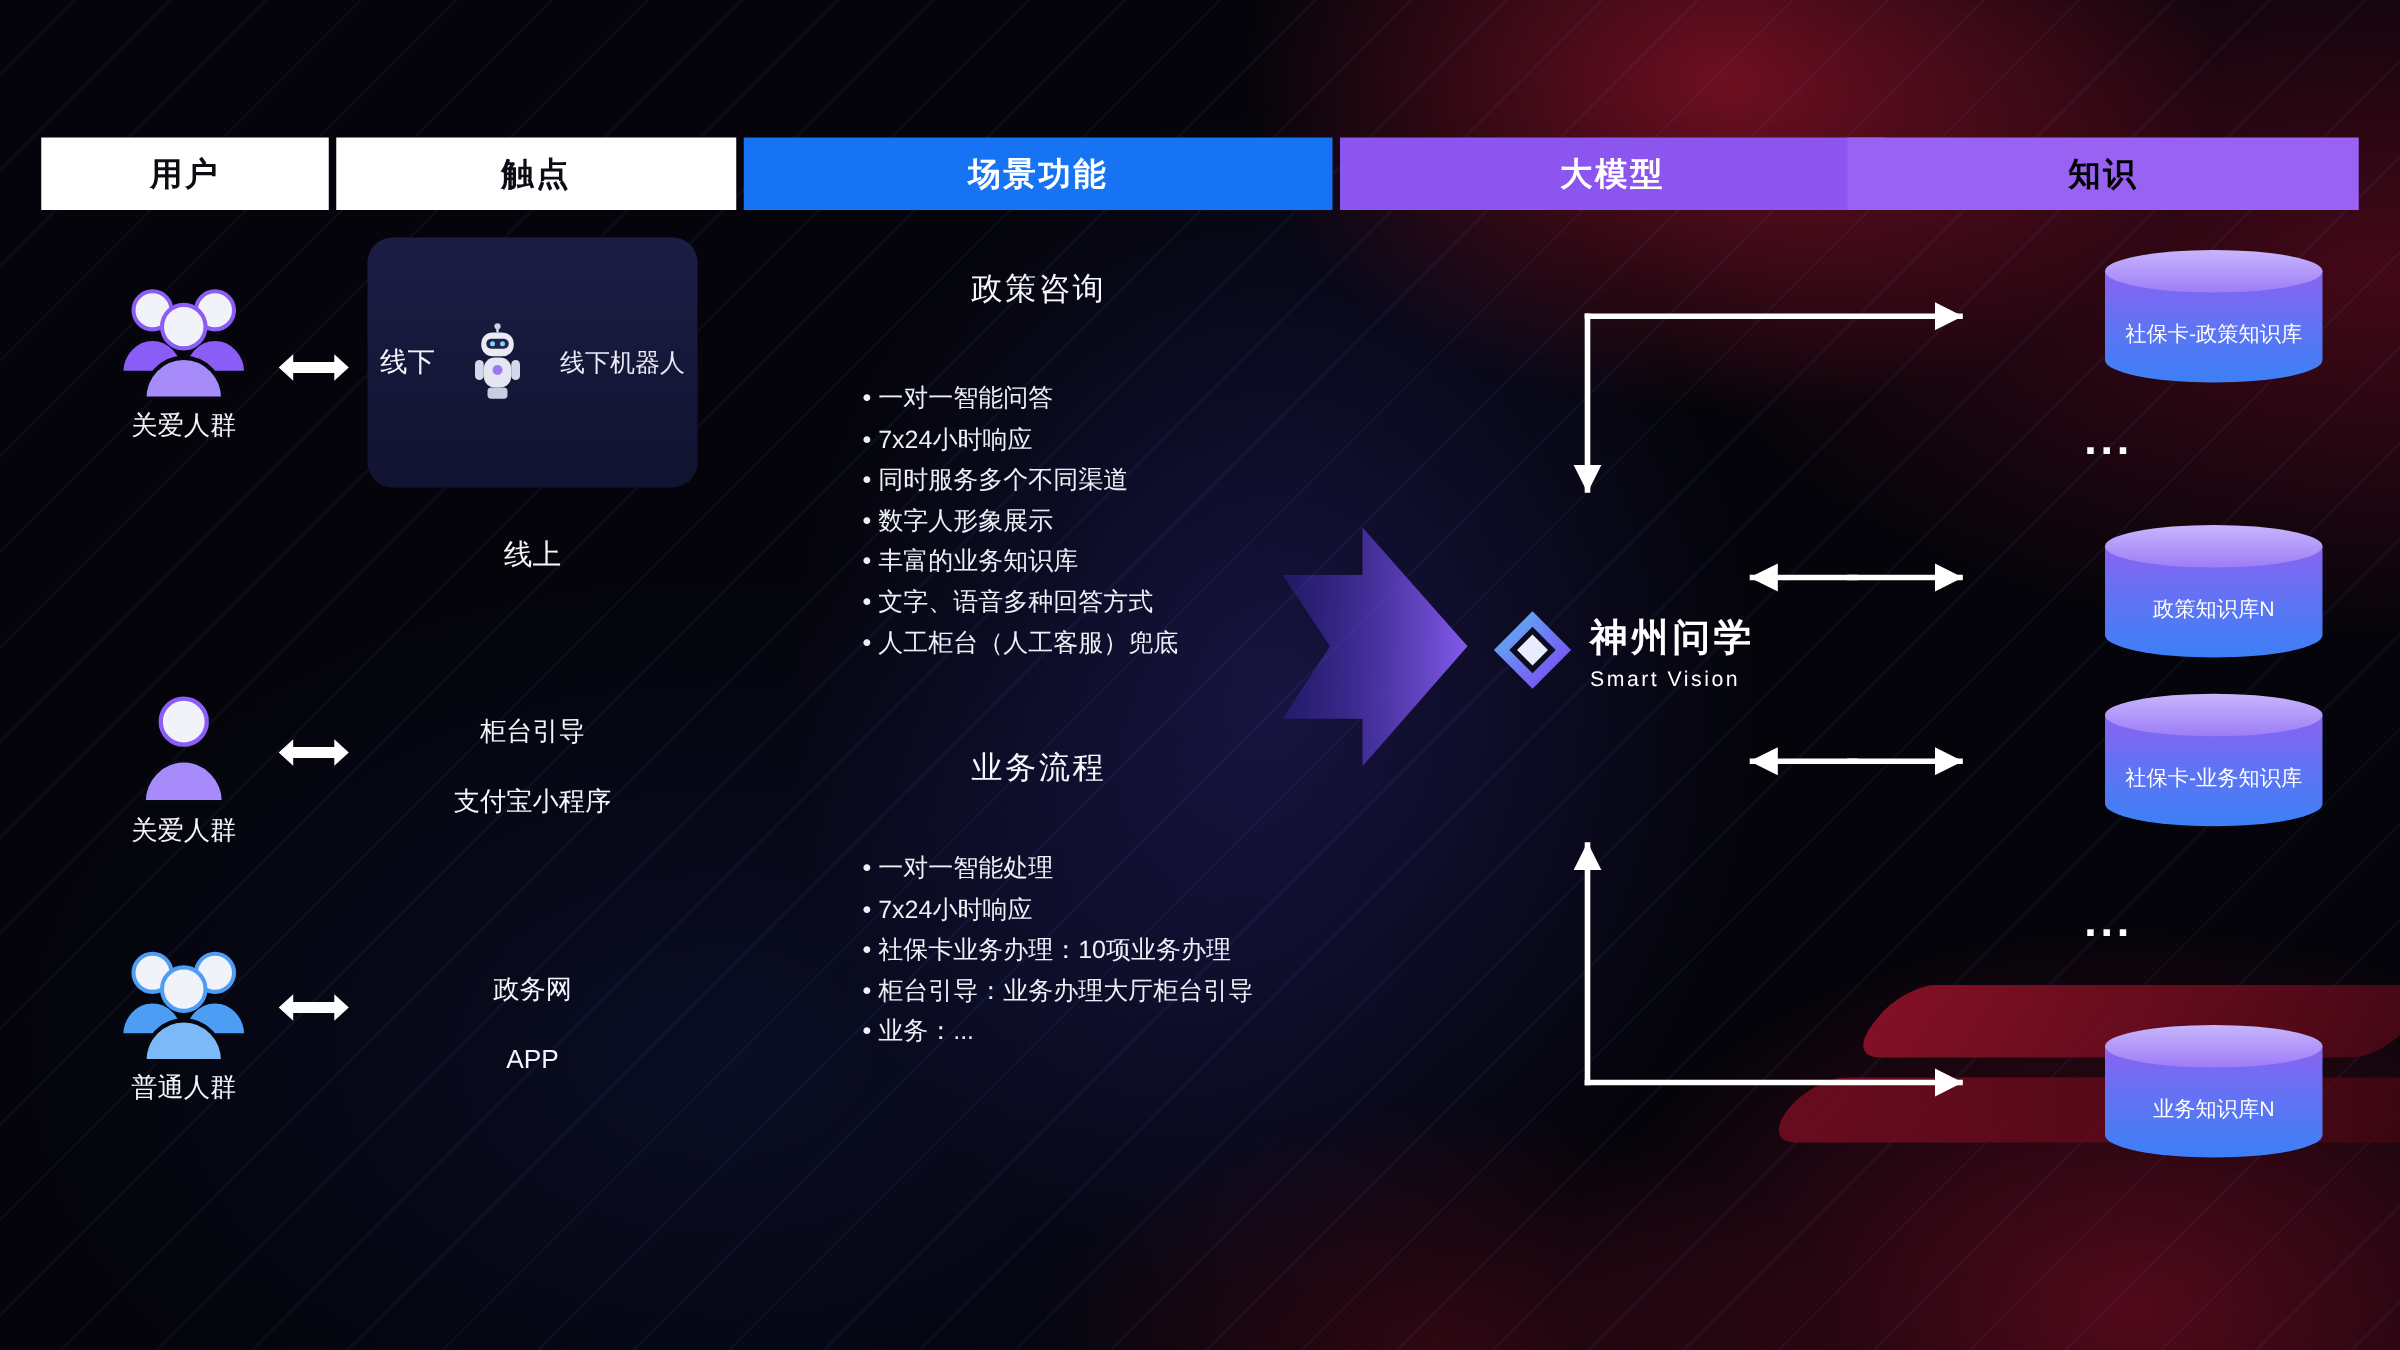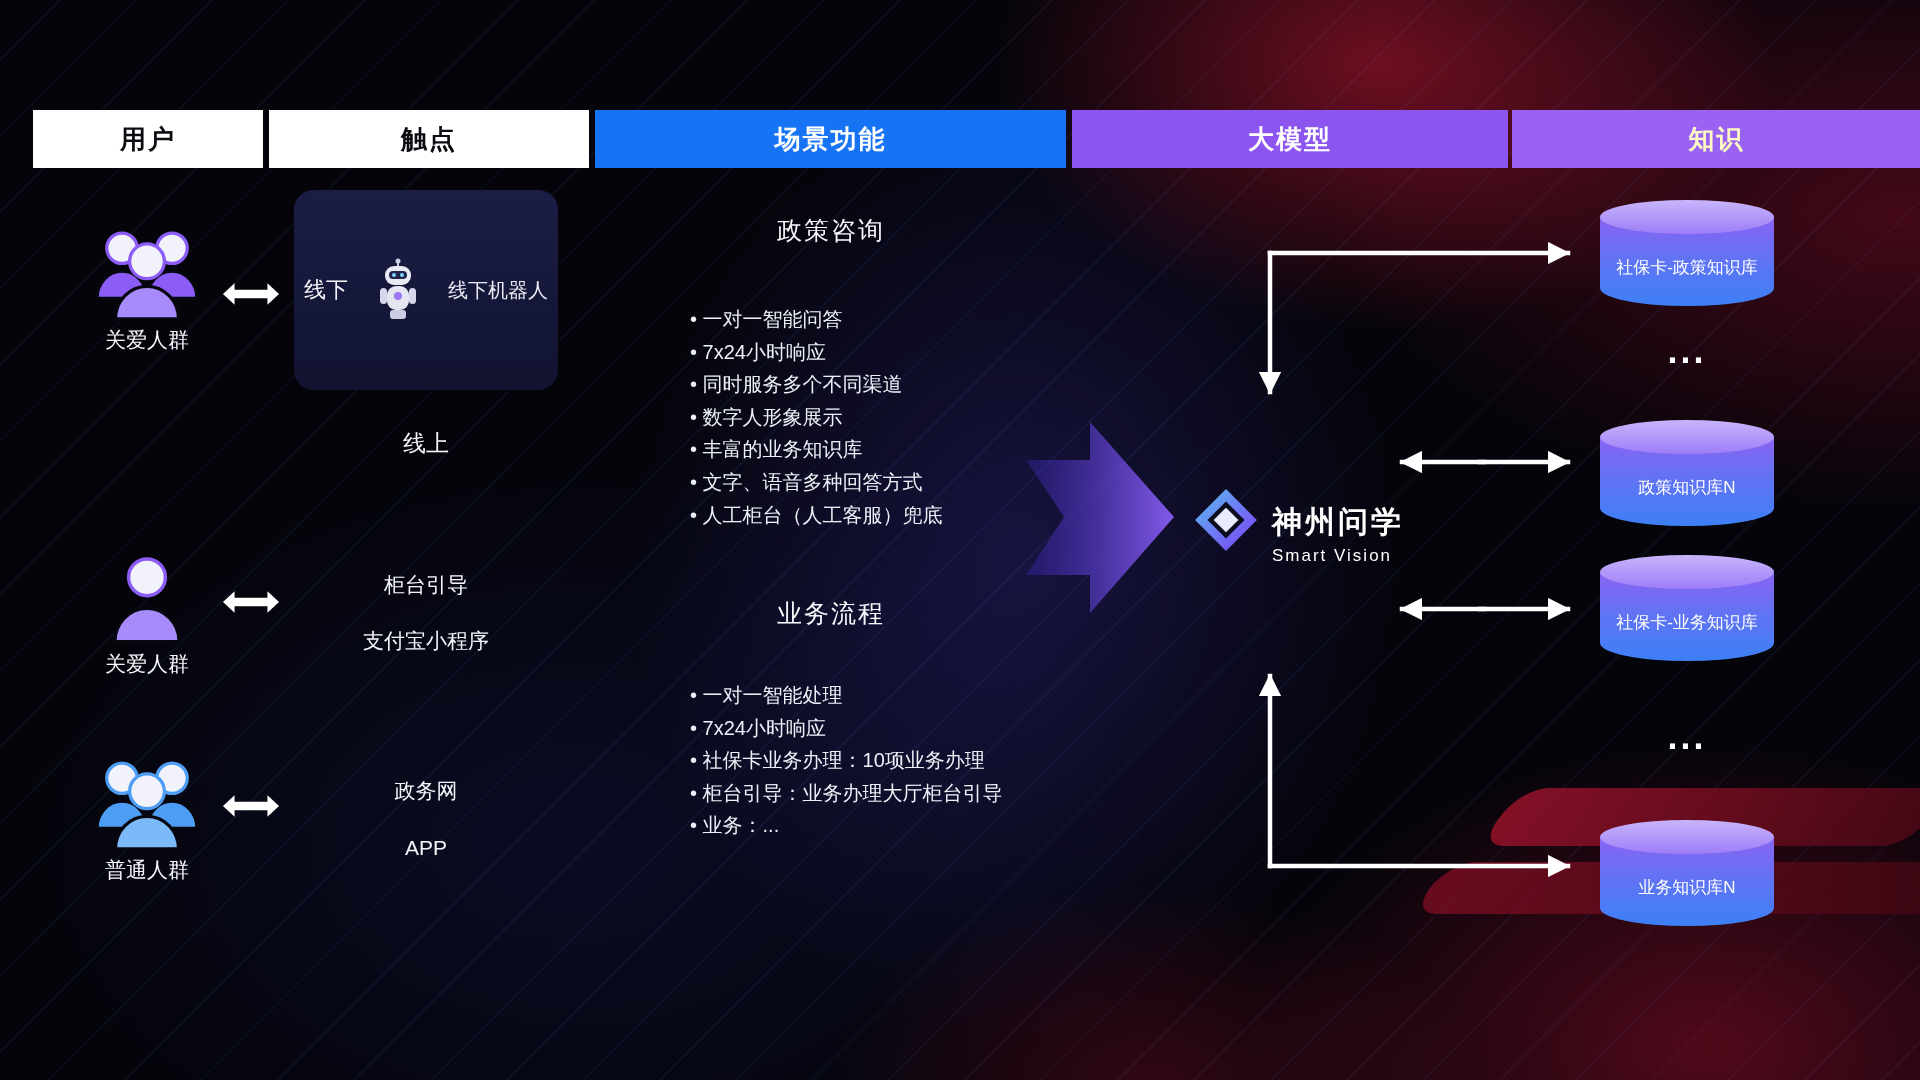--- a/index.html
+++ b/index.html
@@ -26,21 +26,21 @@
   .red-band { position:absolute; transform:skewX(-38deg); border-radius:26px; pointer-events:none; }
   .red-band.b1 { left:1500px; top:788px; width:430px; height:58px; background:linear-gradient(90deg,#97122a,#4e0815); opacity:.85; }
   .red-band.b2 { left:1430px; top:862px; width:540px; height:52px; background:linear-gradient(90deg,#8b0f25,#430611); opacity:.7; }
 
   
   .hdr { position:absolute; top:110px; height:58px; display:flex; align-items:center; justify-content:center;
          font-size:26px; font-weight:700; letter-spacing:2px; }
   .hdr-light  { background:#ffffff; color:#0c0c12; }
   .hdr-blue   { background:#1573f4; color:#fff; }
   .hdr-purple { background:#8d55ef; color:#fff; }
-  .hdr-purple2{ background:#9a62f3; color:#fef9c3;margin-left:34px; }
+  .hdr-purple2{ background:#9a62f3; color:#000000; }
 
   
   .user-block { position:absolute; width:160px; display:flex; flex-direction:column; align-items:center; }
   .user-label { margin-top:6px; font-size:21px; color:#f5f6fb; }
   .fig .head { fill:#f1f2fa; }
   .purple .head { stroke:#8b5cf6; stroke-width:3; }
   .purple .body { fill:#8b5cf6; stroke:#07070f; stroke-width:3; }
   .purple .front .body { fill:#a78bfa; }
   .blue .head { stroke:#4d9df5; stroke-width:3; }
   .blue .body { fill:#4d9df5; stroke:#07070f; stroke-width:3; }
@@ -60,26 +60,26 @@
   .fn-title { position:absolute; left:595px; width:472px; text-align:center; font-size:25px; color:#f7f8fc; letter-spacing:2px; }
   .bullets  { position:absolute; left:676px; margin:14px; padding:0; list-style:none; font-size:20px; color:#eef0f7; }
   .bullets li { height:32.6px; line-height:32.6px; white-space:nowrap; }
   .bullets li::before { content:"• "; color:#eef0f7; }
 
   
   .flow-arrow { position:absolute; left:1026px; top:420px; }
 
   
   .logo-icon  { position:absolute; left:1192px; top:486px; }
-  .logo-text  { position:absolute; left:1272px; top:490px;margin-top:12px; }
+  .logo-text  { position:absolute; left:1272px; top:490px; }
   .logo-name  { font-size:30px; font-weight:700; color:#ffffff; letter-spacing:3px; }
   .logo-sub   { font-size:17px; color:#ffffff; letter-spacing:2px; margin-top:3px; }
 
   
-  .db { position:absolute; left:1600px; width:174px; height:106px; }
+  .db { position:absolute; left:1684px; width:174px; height:106px; }
   .db-top { position:absolute; top:0; left:0; width:174px; height:34px; border-radius:50%;
             background:linear-gradient(180deg,#c8b5fc,#9d7df7); z-index:2; }
   .db-body { position:absolute; top:17px; left:0; width:174px; height:89px;
              background:linear-gradient(180deg,#8a63f2 0%,#5f74f4 50%,#3c80f6 100%);
              border-radius:0 0 87px 87px / 0 0 18px 18px;
              display:flex; align-items:center; justify-content:center; text-align:center;
              padding:20px 12px 6px; font-size:17px; line-height:1.3; color:#fff; }
   .db-dots { position:absolute; left:1600px; width:174px; text-align:center; color:#fff;
              font-size:36px; font-weight:700; letter-spacing:3px; }
 

